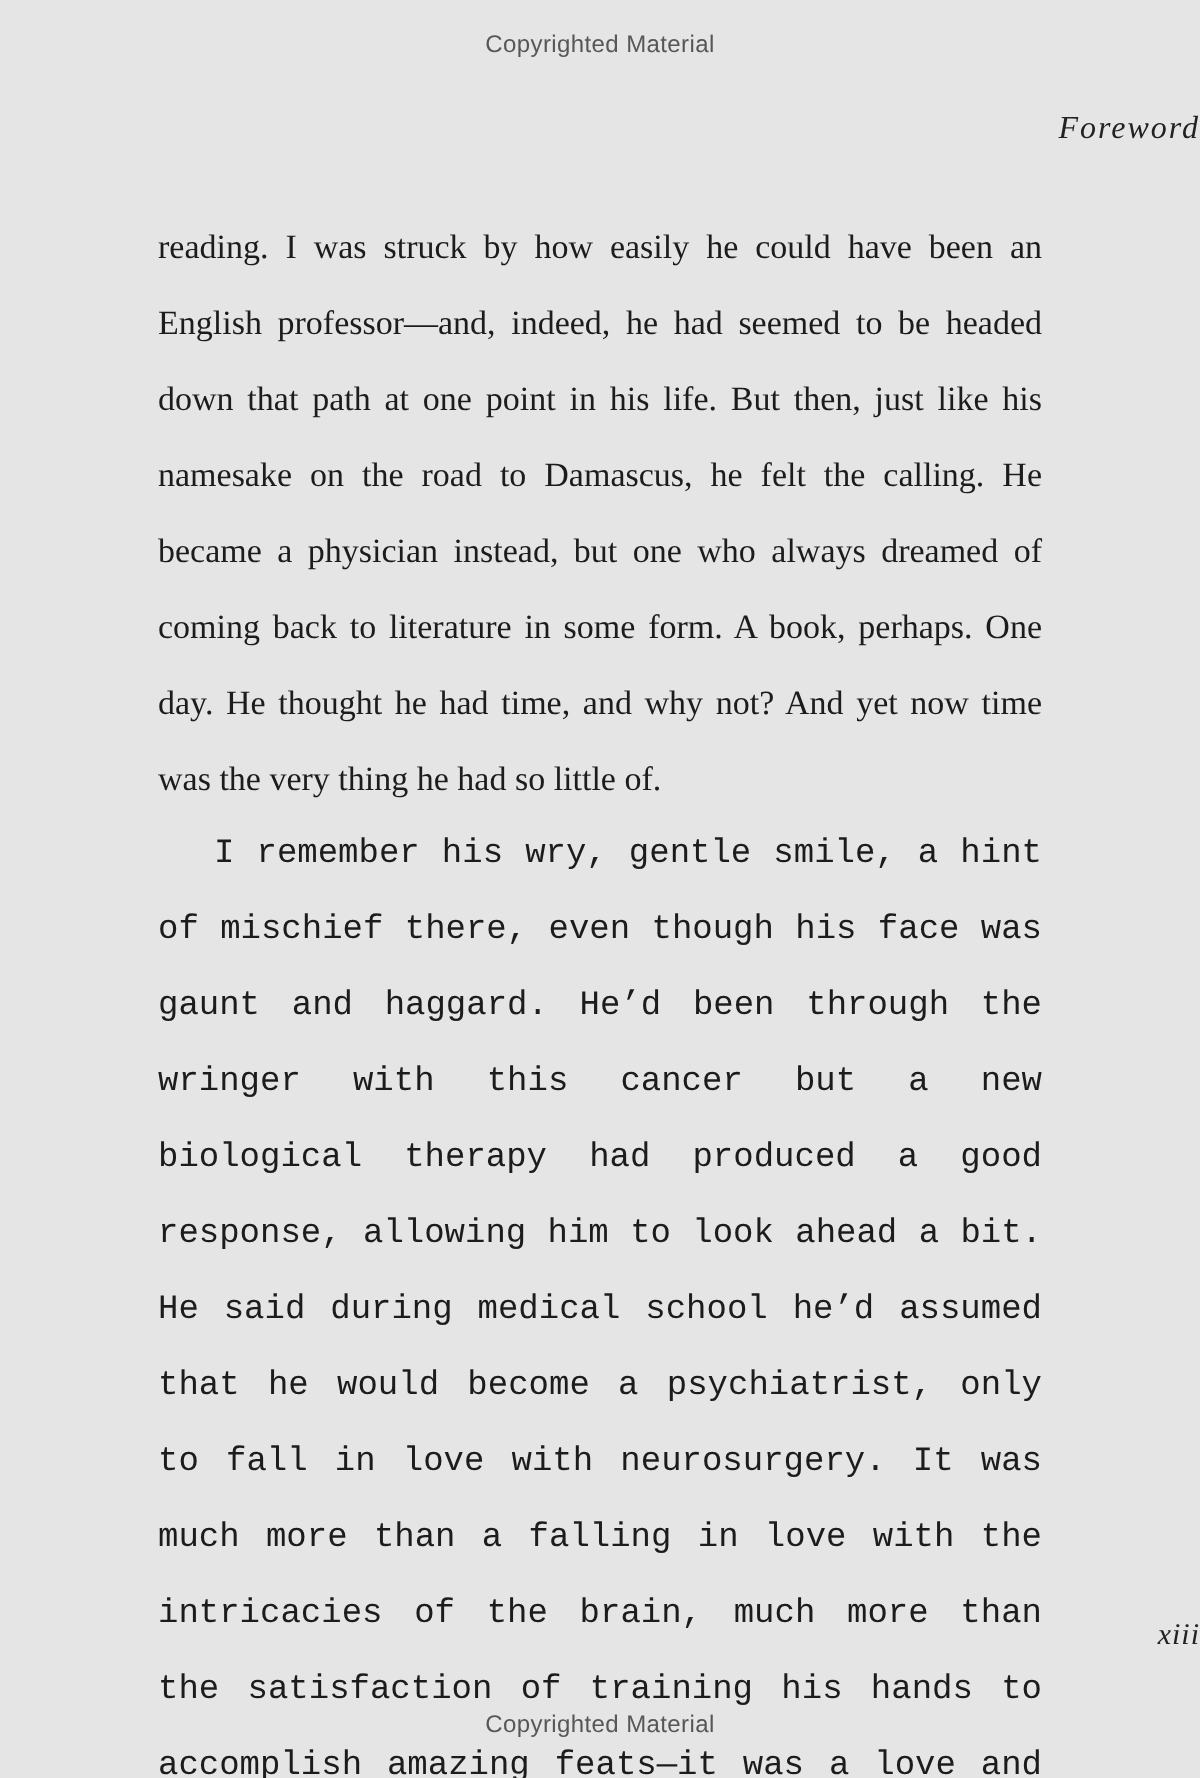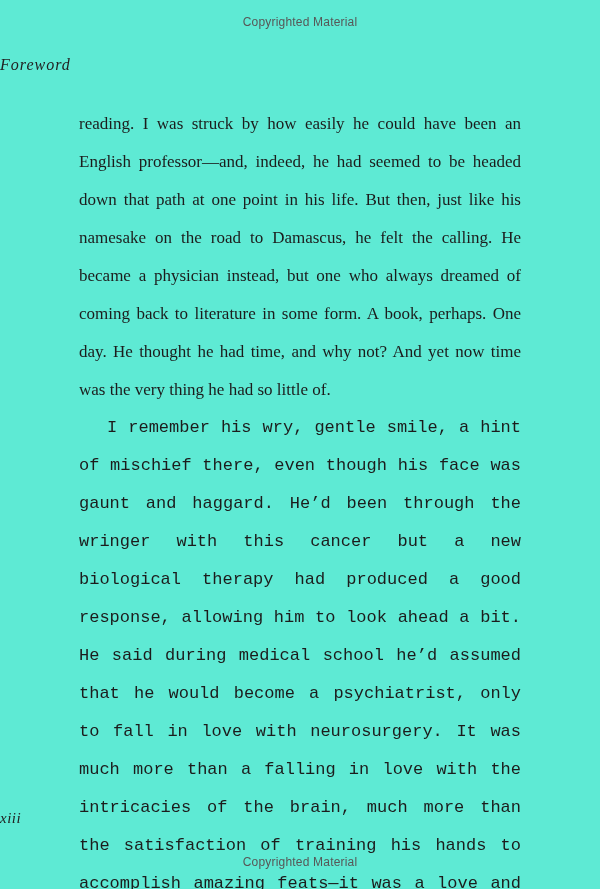--- a/index.html
+++ b/index.html
@@ -5,21 +5,21 @@
   html, body {
     margin: 0;
     padding: 0;
     background: #ffffff;
   }
   .page {
     position: relative;
     width: 600px;
     height: 889px;
     margin: 0 auto;
-    background: #5eead4;
+    background: #e5e5e5;
     overflow: hidden;
     font-family: "Liberation Serif", serif;
     color: #1c1c1c;
   }
   .watermark {
     font-family: "Liberation Sans", sans-serif;
     font-size: 12px;
     color: #575757;
     text-align: center;
     letter-spacing: 0.2px;
@@ -28,21 +28,21 @@
     padding-top: 15px;
   }
   .watermark-bottom {
     position: absolute;
     bottom: 20px;
     left: 0;
     right: 0;
   }
   .foreword-heading {
     margin-top: 27px;
-    text-align: left;
+    text-align: right;
     font-style: italic;
     font-size: 16px;
     letter-spacing: 1px;
     color: #222222;
   }
   .body-text {
     margin-top: 31px;
     padding: 0 79px;
     font-size: 17px;
     line-height: 38px;
@@ -54,21 +54,21 @@
   }
   .body-text p.indented {
     text-indent: 28px;
     font-family: Liberation Mono, monospace;
   }
   .page-number {
     position: absolute;
     bottom: 62px;
     left: 0;
     right: 0;
-    text-align: left;
+    text-align: right;
     font-style: italic;
     font-size: 15px;
     color: #222222;
     letter-spacing: 0.5px;
   }
 </style>
 </head>
 <body>
 
 <div class="page">

